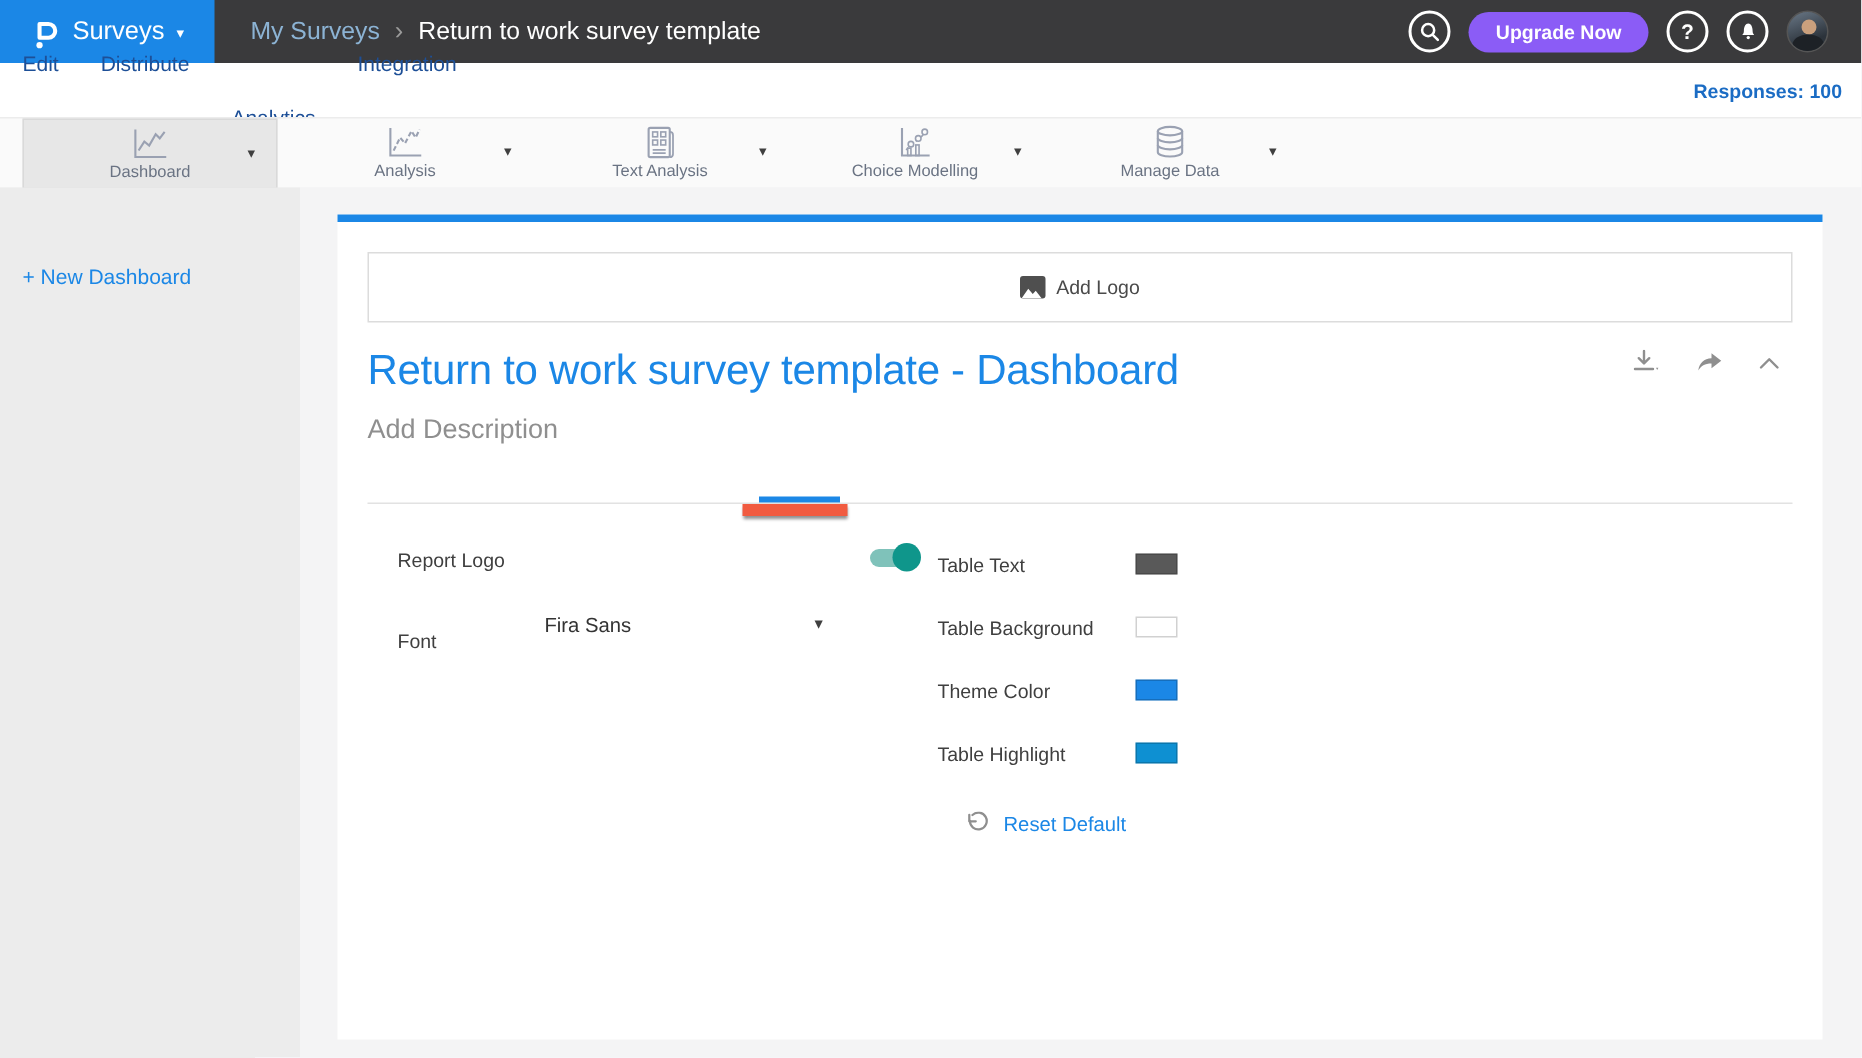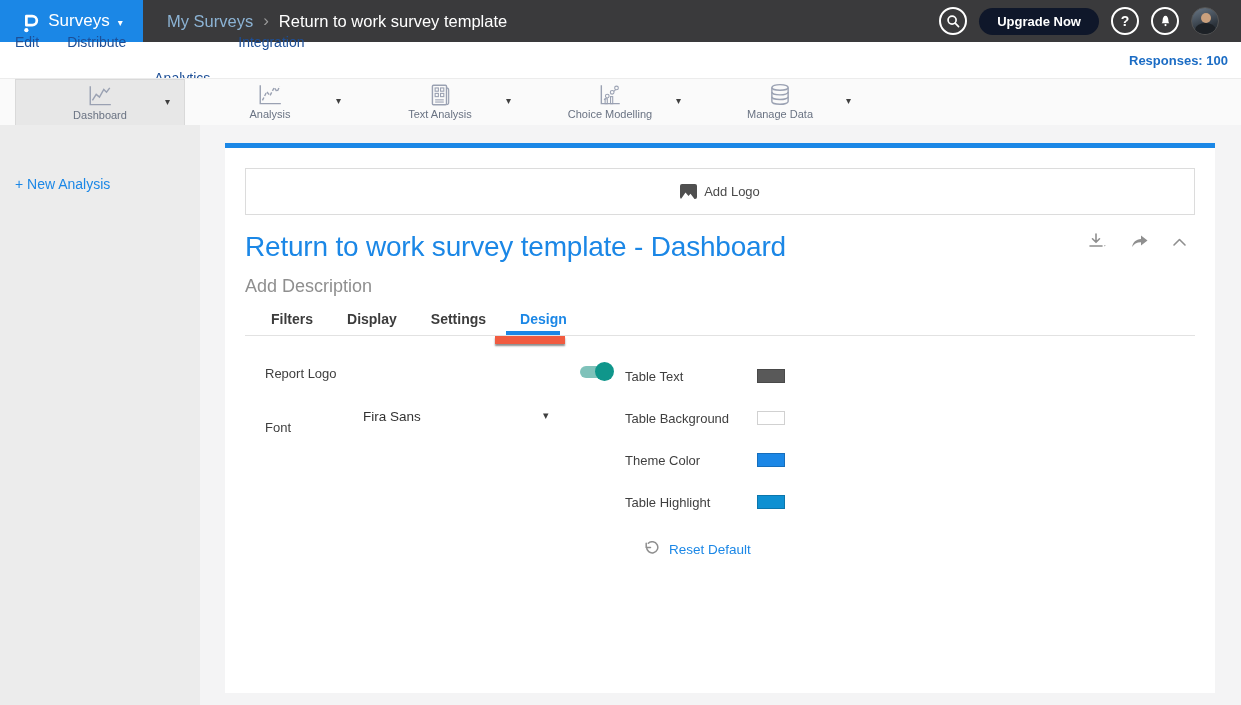--- a/index.html
+++ b/index.html
@@ -94,21 +94,21 @@
     </div>
     <div class="topbar-right">
       <div class="circle-btn">
         <span style="display:flex;">
           <svg width="15" height="15" viewBox="0 0 16 16">
               <circle cx="6.5" cy="6.5" r="4.3" fill="none" stroke="#fff" stroke-width="1.8"></circle>
               <line x1="9.8" y1="9.8" x2="13.4" y2="13.4" stroke="#fff" stroke-width="1.8" stroke-linecap="round"></line>
             </svg>
         </span>
       </div>
-      <button class="upgrade-btn" style="background: #0f172a;">Upgrade Now</button>
+      <button class="upgrade-btn" style="background: #8b5cf6;">Upgrade Now</button>
       <div class="circle-btn">
         <span>?</span>
       </div>
       <div class="circle-btn">
         <span style="display:flex;">
           <svg width="15" height="16" viewBox="0 0 20 22">
             <path d="M6 10.5 c0-4 1.6-6.8 4-6.8 s4 2.8 4 6.8 c0 2 .8 3 1.5 3.6 H4.5 C5.2 13.5 6 12.5 6 10.5 z" fill="#fff"></path>
             <circle cx="10" cy="16.6" r="1.5" fill="#fff"></circle>
           </svg>
         </span>
@@ -190,21 +190,21 @@
             <path d="M4.5 8.3 a7.5 2.6 0 0 0 15 0" fill="none" stroke="#9aa1b2" stroke-width="1.3"></path>
             <path d="M4.5 12.6 a7.5 2.6 0 0 0 15 0" fill="none" stroke="#9aa1b2" stroke-width="1.3"></path>
           </svg>
       </span>
       <span class="t-label">Manage Data</span>
       <span class="t-caret">▾</span>
     </div>
   </div>
 
   <div class="sidebar">
-    <div class="new-dash">+ New Analysis</div>
+    <div class="new-dash">+ New Dashboard</div>
   </div>
 
   <div class="main-bg"></div>
   <div class="card">
     <div class="card-topbar" style="background: rgb(27, 135, 230);"></div>
 
     <div class="addlogo-box">
       <span class="img-icon">
         <svg width="15" height="9" viewBox="0 0 15 9">
             <polygon points="0,9 4.5,2.5 7.5,6 9.5,3.8 13.5,9" fill="#fff"></polygon>
@@ -229,26 +229,20 @@
       </span>
       <span class="hicon">
         <svg width="15" height="10" viewBox="0 0 15 10">
             <polyline points="2,8 7.5,2.5 13,8" fill="none" stroke="#8f8f8f" stroke-width="1.6" stroke-linecap="round" stroke-linejoin="round"></polyline>
           </svg>
       </span>
     </div>
 
     <div class="add-desc">Add Description</div>
 
-    <div class="tabs">
-      <span class="tab">Filters</span>
-      <span class="tab">Display</span>
-      <span class="tab">Settings</span>
-      <span class="tab active">Design</span>
-    </div>
     <div class="tab-divider"></div>
     <div class="tab-underline" style="background: rgb(27, 135, 230);"></div>
     <div class="annotation" style="background: rgb(241, 91, 64);"></div>
 
     <div class="form-label" style="left:40px; top:223px;">Report Logo</div>
     <div class="toggle">
       <div class="knob" style="background: rgb(15, 150, 139);"></div>
     </div>
     <div class="form-label" style="left:40px; top:277px;">Font</div>
     <div class="font-value">Fira Sans</div>

